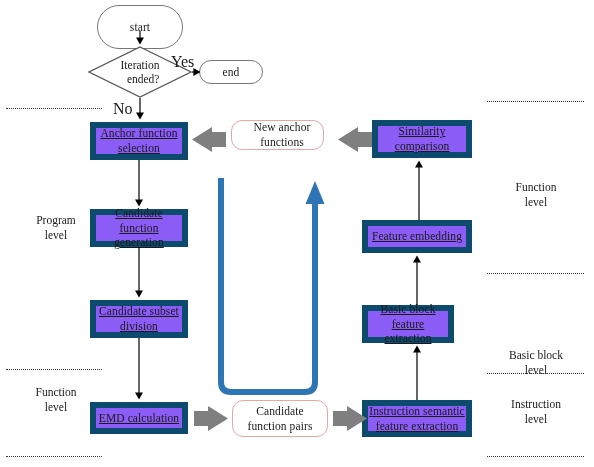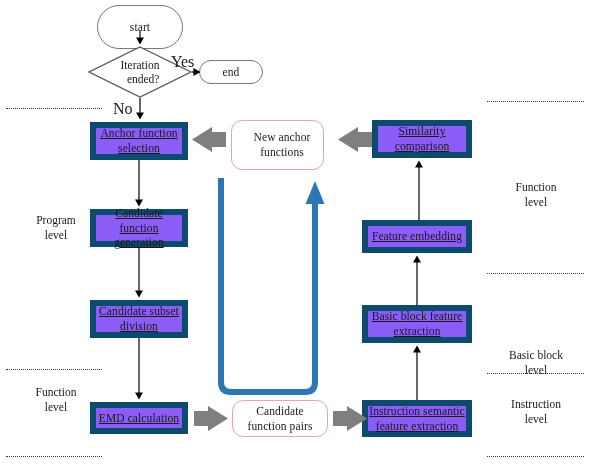--- a/index.html
+++ b/index.html
@@ -146,35 +146,35 @@
   <div class="node rounded-red" style="left:232px; top:400px; width:96px; height:37px;">
     <span style="white-space:pre-line;">Candidate
 function pairs</span>
   </div>
 
   <div class="node rect" style="left:362px; top:400px; width:110px; height:37px;">
     <span style="white-space:pre-line;">Instruction semantic
 feature extraction</span>
   </div>
 
-  <div class="node rect" style="left:362px; top:305px; width:110px; height:38px;">
+  <div class="node rect" style="left:362px; top:305px; width:92px; height:38px;">
     <span style="white-space:pre-line;">Basic block feature
 extraction</span>
   </div>
 
   <div class="node rect" style="left:362px; top:220px; width:110px; height:33px;">
     <span style="white-space:pre-line;">Feature embedding</span>
   </div>
 
   <div class="node rect" style="left:372px; top:120px; width:100px; height:38px;">
     <span style="white-space:pre-line;">Similarity
 comparison</span>
   </div>
 
-  <div class="node rounded-red" style="left:231px; top:120px; width:93px; height:50px;padding-left:9px;">
+  <div class="node rounded-red" style="left:231px; top:120px; width:93px; height:30px;padding-left:9px;">
     <span style="white-space:pre-line;">New anchor
 functions</span>
   </div>
 
   <div class="edge-label" style="left:171px; top:54px;">Yes</div>
   <div class="edge-label" style="left:113px; top:101px;">No</div>
 
   <svg class="overlay" viewBox="0 0 594 467">
     <defs>
       <marker id="ahBlack" markerWidth="9" markerHeight="9" refX="4.2" refY="4.4" orient="auto" markerUnits="userSpaceOnUse">

